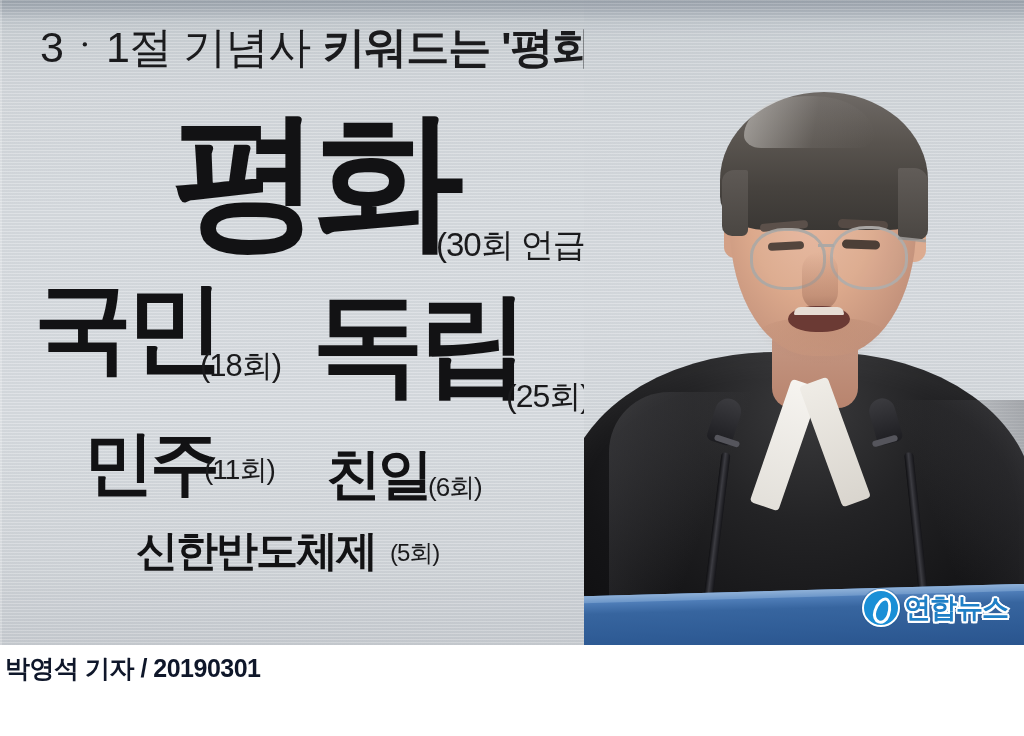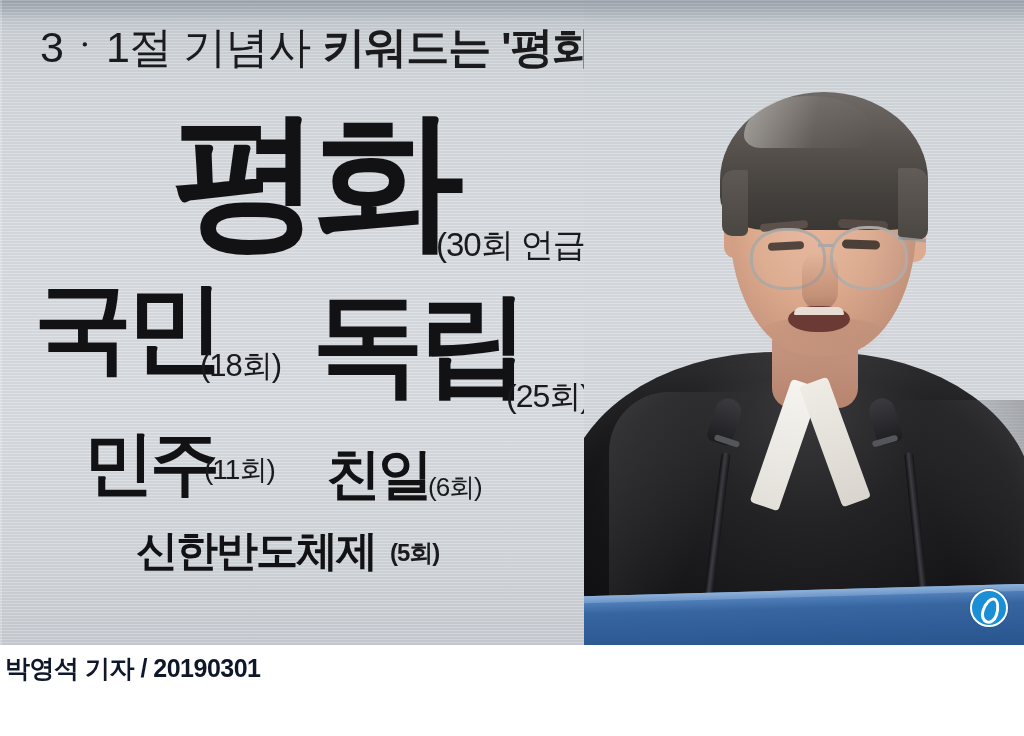--- a/index.html
+++ b/index.html
@@ -93,21 +93,21 @@
   #w-indep   { left: 312px; top: 288px; font-size: 112px; line-height: 112px; letter-spacing: -6px; }
   #c-indep   { left: 506px; top: 380px; font-size: 32px;  line-height: 32px; }
 
   #w-democ   { left: 84px;  top: 428px; font-size: 70px; line-height: 70px; letter-spacing: -4px; }
   #c-democ   { left: 204px; top: 456px; font-size: 28px; line-height: 28px; }
 
   #w-proJpn  { left: 326px; top: 447px; font-size: 55px; line-height: 55px; letter-spacing: -3px; }
   #c-proJpn  { left: 428px; top: 474px; font-size: 26px; line-height: 26px; }
 
   #w-newPen  { left: 136px; top: 530px; font-size: 42px; line-height: 42px; letter-spacing: -2px; }
-  #c-newPen  { left: 390px; top: 541px; font-size: 24px; line-height: 24px; font-weight: bold; }
+  #c-newPen  { left: 390px; top: 541px; font-size: 24px; line-height: 24px; }
 
   
   #photo {
     position: absolute;
     left: 584px;
     top: 0;
     width: 440px;
     height: 645px;
     overflow: hidden;
   }
@@ -479,20 +479,21 @@
 
       <div class="mic-stem" id="mic-right-stem"></div>
       <div class="mic" id="mic-right"></div>
       <div class="mic-ring" id="mic-right-ring"></div>
 
       <div class="podium"></div>
       <div class="podium-edge"></div>
 
       <div id="yonhap-logo">
         <span id="yonhap-mark"></span>
+        <span id="yonhap-text">연합뉴스</span>
       </div>
     </div>
   </div>
 
   <div id="footer">
     <div class="footer-line" id="footer-line-1">박영석 기자 / 20190301</div>
   </div>
 
 </div>
 

